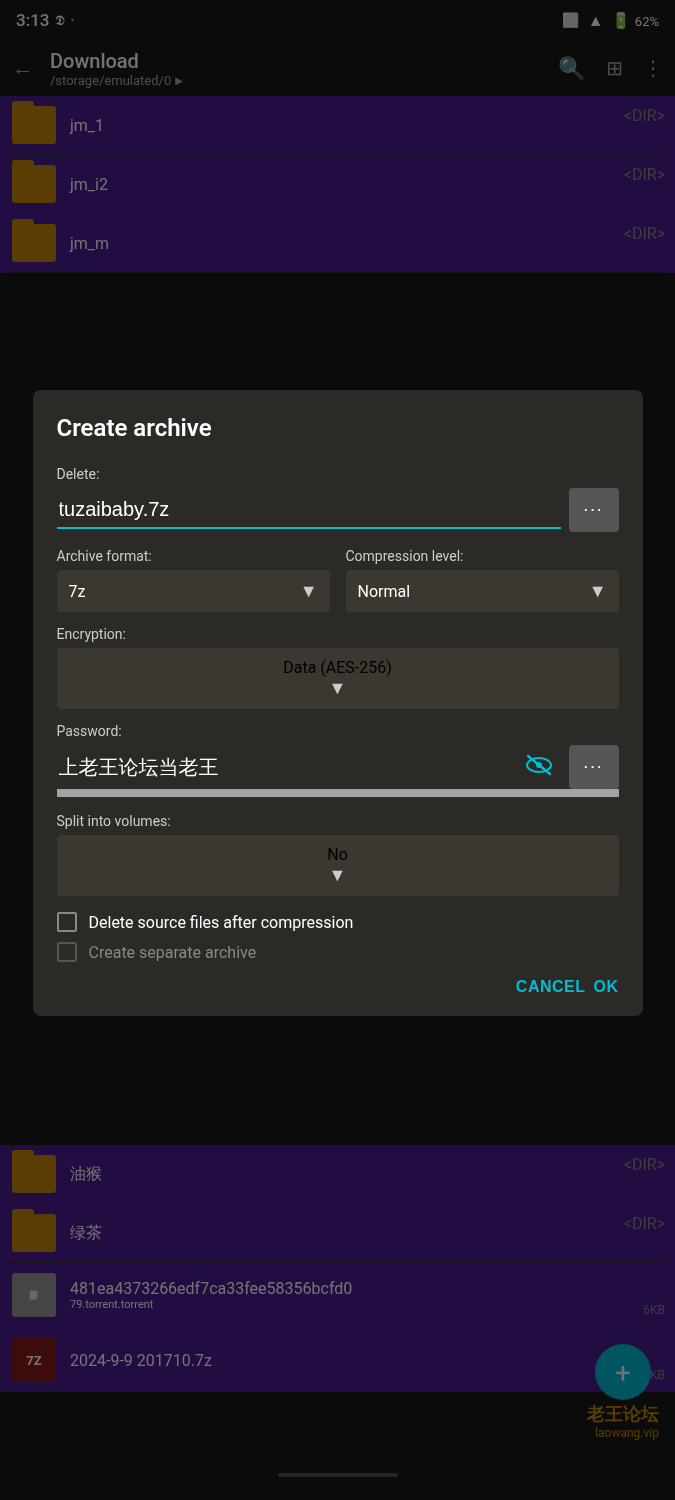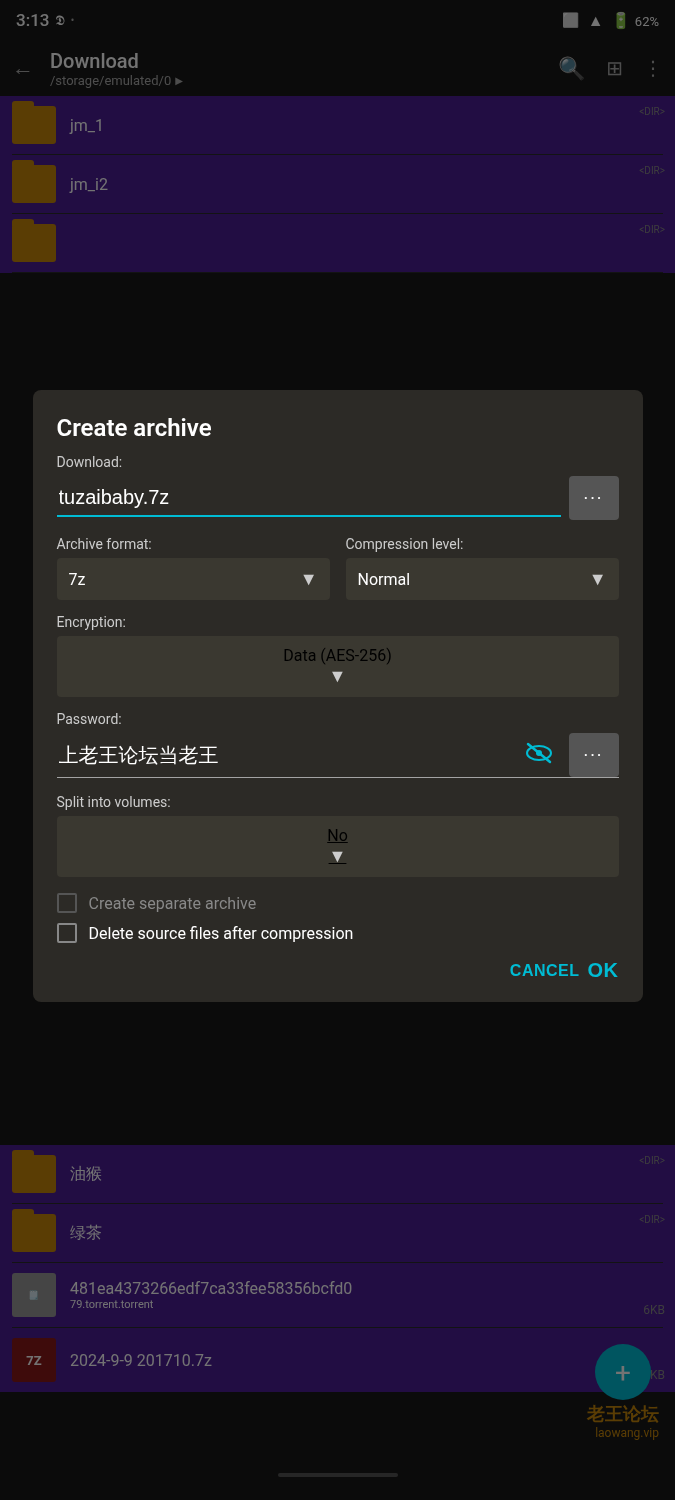--- a/index.html
+++ b/index.html
@@ -101,21 +101,21 @@
       background: #c8870a;
       border-radius: 3px 3px 0 0;
     }
     .file-item .file-name {
       color: #fff;
       font-size: 16px;
       flex: 1;
     }
     .file-item .dir-tag {
       color: #888;
-      font-size: 10px;
+      font-size: 16px;
       position: absolute;
       right: 10px;
       top: 10px;
     }
     .divider-line {
       height: 1px;
       background: #2a2a2a;
       margin: 0 12px;
     }
 
@@ -139,21 +139,21 @@
       background: #2c2a26;
       border-radius: 8px;
       padding: 24px 24px 20px 24px;
       position: relative;
     }
 
     .modal-title {
       color: #fff;
       font-size: 24px;
       font-weight: 600;
-      margin-bottom: 12px;
+      margin-bottom: 24px;
     }
 
     .field-label {
       color: #ccc;
       font-size: 14px;
       margin-bottom: 6px;
     }
 
     .archive-name-row {
       display: flex;
@@ -225,21 +225,21 @@
       cursor: pointer;
       margin-bottom: 14px;
       flex-direction: column;
     }
 
     .password-row {
       display: flex;
       align-items: center;
       gap: 16px;
       margin-bottom: 16px;
-      border-bottom: 1px solid #a3a3a3;
+      border-bottom: 8px solid #a3a3a3;
     }
 
     .password-input {
       flex: 1;
       background: transparent;
       border: none;
       color: #fff;
       font-size: 20px;
       padding: 6px 2px;
       outline: none;
@@ -283,21 +283,21 @@
       font-size: 16px;
       font-weight: 600;
       background: none;
       border: none;
       cursor: pointer;
       letter-spacing: 0.5px;
     }
 
     .btn-ok {
       color: #00bcd4;
-      font-size: 20px;
+      font-size: 16px;
       font-weight: 600;
       background: none;
       border: none;
       cursor: pointer;
       letter-spacing: 0.5px;
     }
 
     
     .torrent-icon {
       width: 44px;
@@ -455,30 +455,31 @@
   </div>
   <div class="divider-line"></div>
   <div class="file-item">
     <div class="folder-icon"></div>
     <span class="file-name">jm_i2</span>
     <span class="dir-tag">&lt;DIR&gt;</span>
   </div>
   <div class="divider-line"></div>
   <div class="file-item">
     <div class="folder-icon"></div>
+    <span class="file-name">jm_m</span>
     <span class="dir-tag">&lt;DIR&gt;</span>
   </div>
   <div class="divider-line"></div>
 </div>
 
 <div class="modal-overlay">
   <div class="modal">
     <div class="modal-title">Create archive</div>
 
-    <div class="field-label">Download:</div>
+    <div class="field-label">Delete:</div>
     <div class="archive-name-row">
       <input class="archive-name-input" type="text" value="tuzaibaby.7z" style="">
       <div class="browse-btn">
         <span style="color:#fff; font-size:18px; letter-spacing:2px;">···</span>
       </div>
     </div>
 
     <div class="two-col-row">
       <div class="col-half">
         <div class="field-label">Archive format:</div>
@@ -512,32 +513,32 @@
           <circle cx="14" cy="11" r="3" fill="#00bcd4"></circle>
           <line x1="3" y1="2" x2="25" y2="20" stroke="#00bcd4" stroke-width="2.5" stroke-linecap="round"></line>
         </svg>
       </span>
       <div class="browse-btn">
         <span style="color:#fff; font-size:18px; letter-spacing:2px;">···</span>
       </div>
     </div>
 
     <div class="field-label">Split into volumes:</div>
-    <div class="full-dropdown" style="margin-bottom:16px;text-decoration:underline;">
+    <div class="full-dropdown" style="margin-bottom:16px;">
       <span class="val">No</span>
       <span class="chevron-down">▼</span>
     </div>
 
+    <div class="checkbox-row">
+      <div class="checkbox-box"></div>
+      <span class="checkbox-label" style="color:#fff;">Delete source files after compression</span>
+    </div>
     <div class="checkbox-row">
       <div class="checkbox-box" style="border-color:#555;"></div>
       <span class="checkbox-label" style="color:#888;">Create separate archive</span>
-    </div>
-    <div class="checkbox-row">
-      <div class="checkbox-box"></div>
-      <span class="checkbox-label" style="color:#fff;">Delete source files after compression</span>
     </div>
 
     <div class="modal-actions">
       <button class="btn-cancel">CANCEL</button>
       <button class="btn-ok">OK</button>
     </div>
   </div>
 </div>
 
 <div class="file-list" style="position:absolute; top:1145px; left:0; width:100%;">

